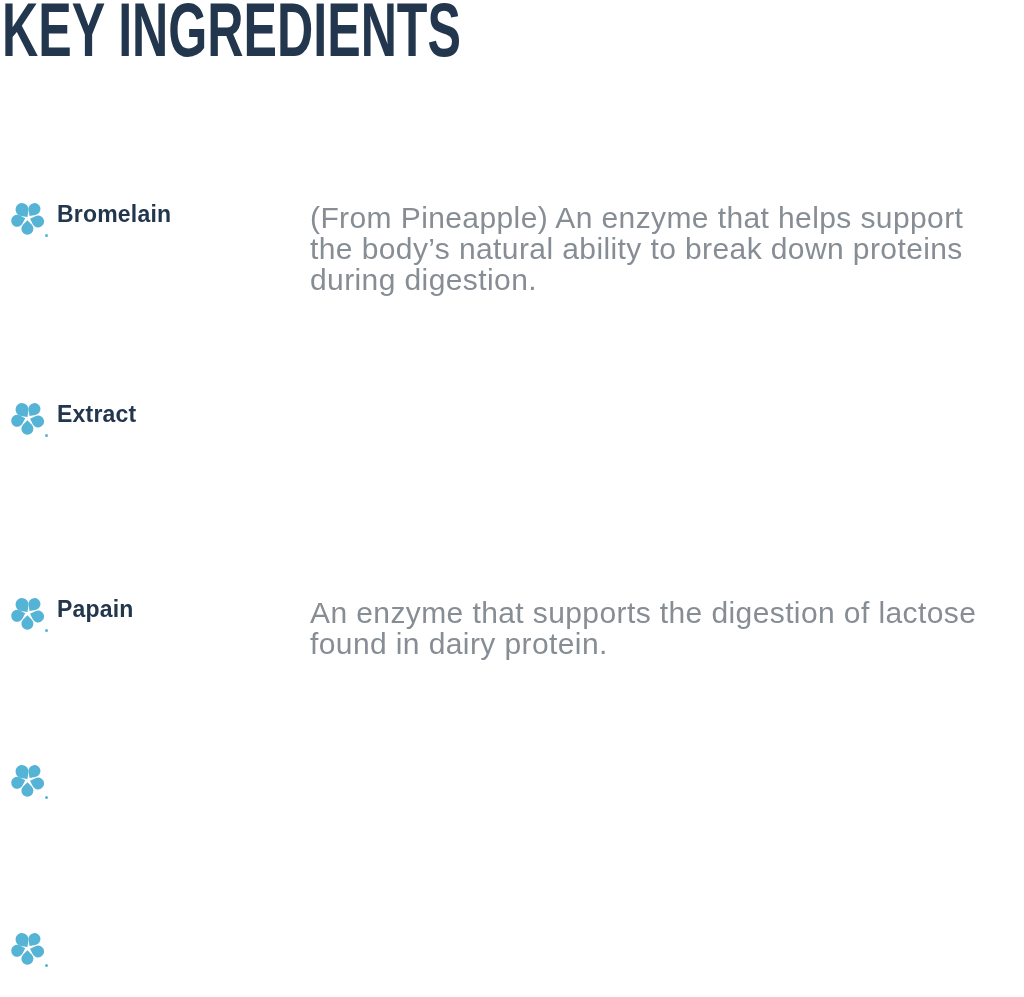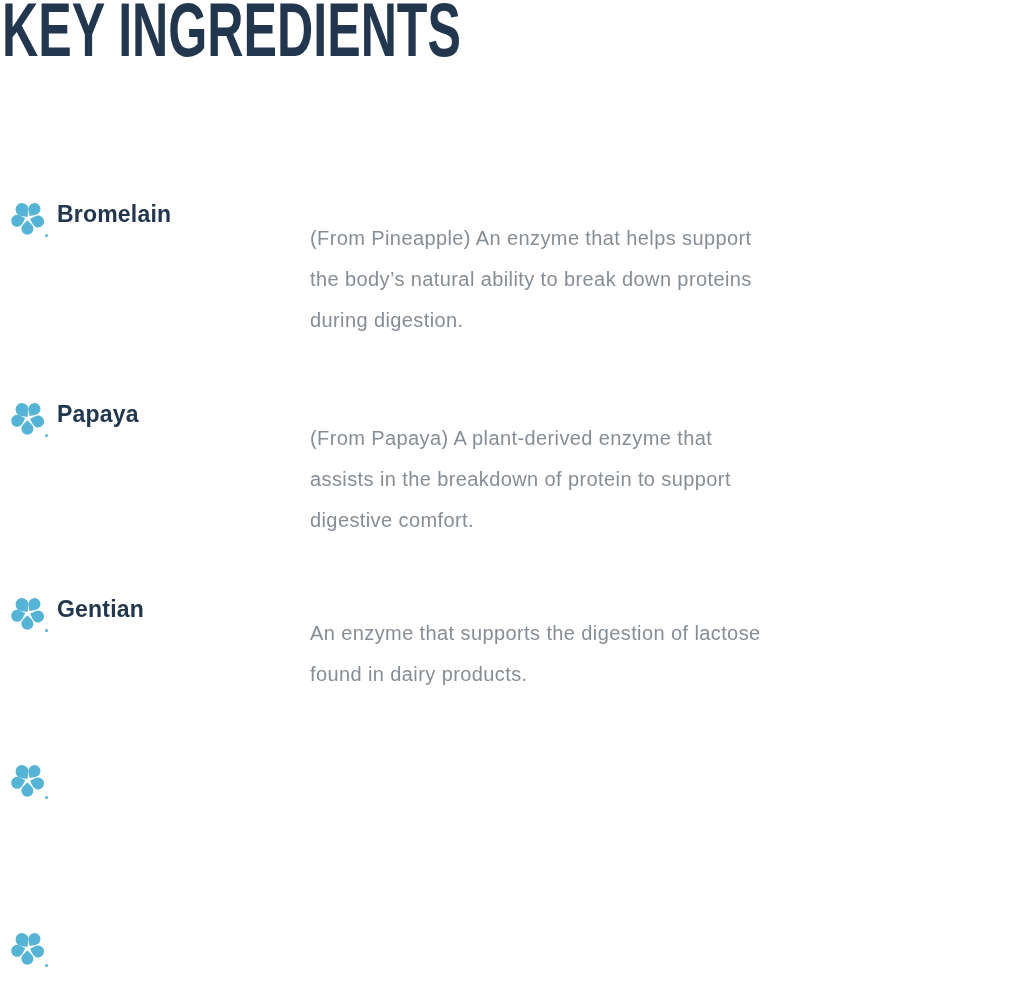--- a/index.html
+++ b/index.html
@@ -61,26 +61,26 @@
     width:248px;
     font-size:23px;
     font-weight:bold;
     color:var(--navy);
     line-height:33px;
     letter-spacing:0.2px;
     white-space:pre-line;
   }
   .ing-desc{
     position:absolute;
-    left:310px;top:20px;
+    left:310px;top:4px;
     right:4px;
-    font-size:20px;
+    font-size:30px;
     font-weight:300;
     color:var(--gray);
-    line-height:41px;
+    line-height:31px;
     letter-spacing:0.4px;
     white-space:pre-line;
   }
 </style>
 </head>
 <body>
 
 <div class="page">
 
   <h1 class="page-title"><span class="squeeze">KEY INGREDIENTS</span></h1>
@@ -102,38 +102,35 @@
 
   <div class="row" style="top:398px">
     <div class="ing-icon">
       <span class="petal big" style="--a:-126deg"></span>
       <span class="petal" style="--a:-54deg"></span>
       <span class="petal" style="--a:18deg"></span>
       <span class="petal" style="--a:90deg"></span>
       <span class="petal" style="--a:162deg"></span>
       <span class="tm-dot"></span>
     </div>
-    <div class="ing-name">Papaya</div>
-    <div class="ing-desc">(From Papaya) A plant-derived enzyme that
-assists in the breakdown of protein to support
-digestive comfort.</div>
+    <div class="ing-name">Extract</div>
   </div>
 
   <div class="row" style="top:593px">
     <div class="ing-icon">
       <span class="petal big" style="--a:-126deg"></span>
       <span class="petal" style="--a:-54deg"></span>
       <span class="petal" style="--a:18deg"></span>
       <span class="petal" style="--a:90deg"></span>
       <span class="petal" style="--a:162deg"></span>
       <span class="tm-dot"></span>
     </div>
-    <div class="ing-name">Gentian</div>
+    <div class="ing-name">Papain</div>
     <div class="ing-desc">An enzyme that supports the digestion of lactose
-found in dairy products.</div>
+found in dairy protein.</div>
   </div>
 
   <div class="row" style="top:760px">
     <div class="ing-icon">
       <span class="petal big" style="--a:-126deg"></span>
       <span class="petal" style="--a:-54deg"></span>
       <span class="petal" style="--a:18deg"></span>
       <span class="petal" style="--a:90deg"></span>
       <span class="petal" style="--a:162deg"></span>
       <span class="tm-dot"></span>

